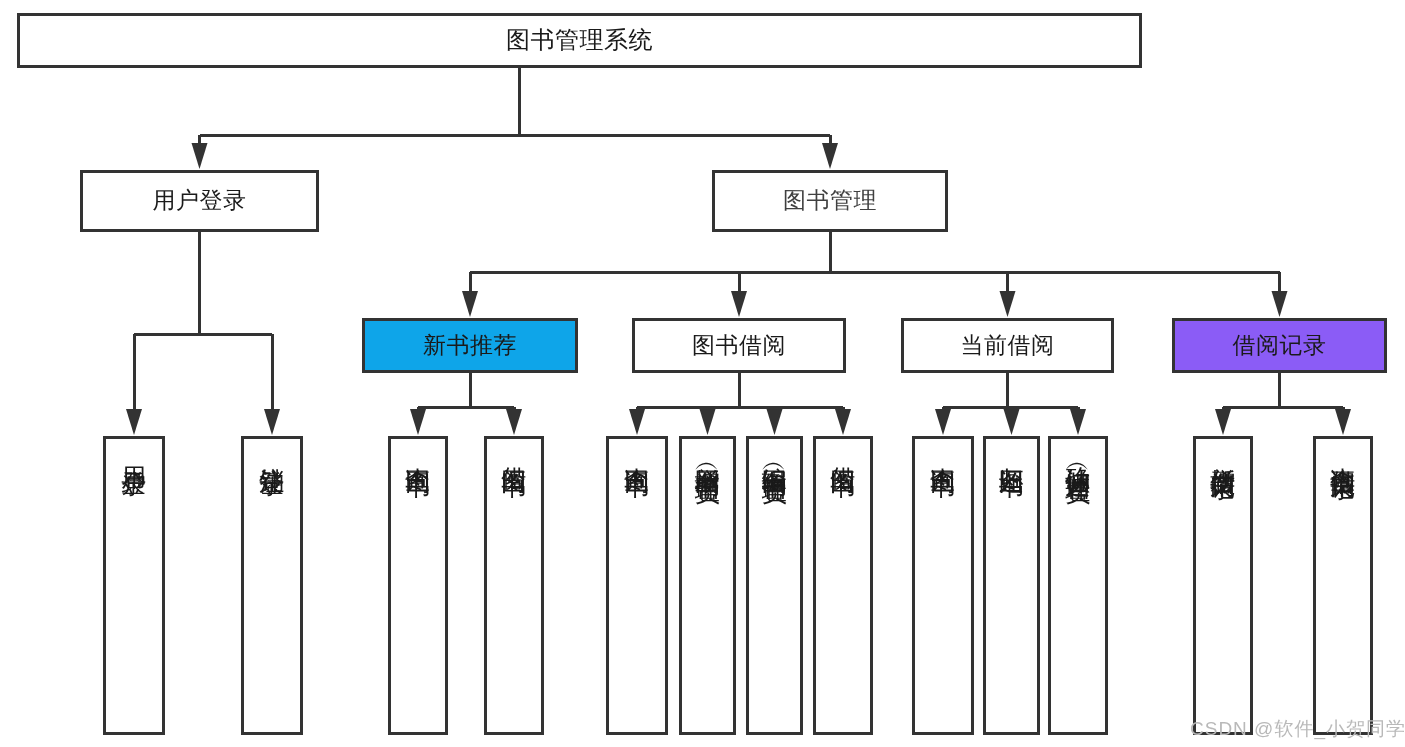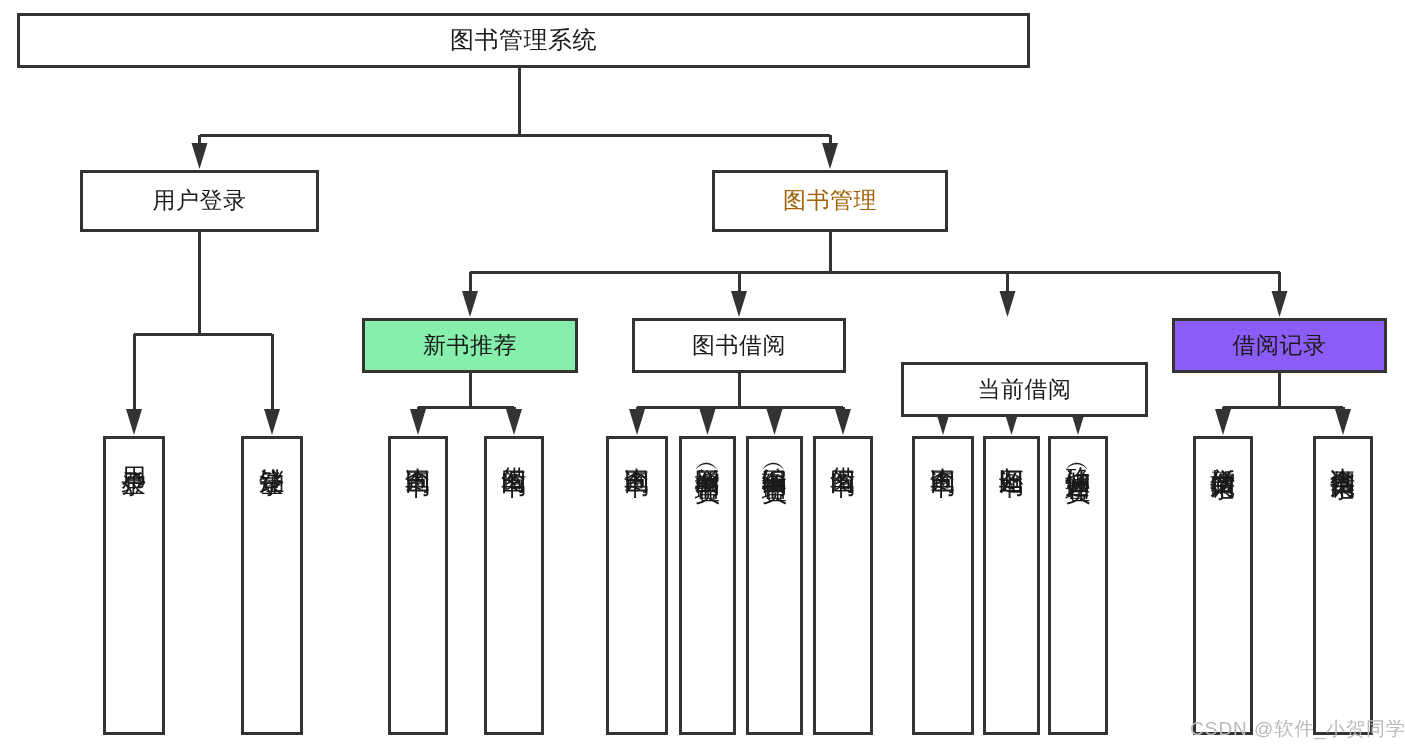--- a/index.html
+++ b/index.html
@@ -121,36 +121,36 @@
       <line x1="1078" y1="407" x2="1078" y2="411" stroke="#333333" stroke-width="3" shape-rendering="crispEdges"></line>
       <path d="M1070,409 L1086,409 L1078,435 Z" fill="#333333"></path>
       <line x1="1279.5" y1="373" x2="1279.5" y2="407" stroke="#333333" stroke-width="3" shape-rendering="crispEdges"></line>
       <line x1="1223" y1="407" x2="1343" y2="407" stroke="#333333" stroke-width="3" shape-rendering="crispEdges"></line>
       <line x1="1223" y1="407" x2="1223" y2="411" stroke="#333333" stroke-width="3" shape-rendering="crispEdges"></line>
       <path d="M1215,409 L1231,409 L1223,435 Z" fill="#333333"></path>
       <line x1="1343" y1="407" x2="1343" y2="411" stroke="#333333" stroke-width="3" shape-rendering="crispEdges"></line>
       <path d="M1335,409 L1351,409 L1343,435 Z" fill="#333333"></path>
     </svg>
   <div id="node-layer">
-      <div class="node h root" style="left: 17px; top: 13px; width: 1013px; height: 55px; border-color: rgb(51, 51, 51); background: rgb(255, 255, 255);">
+      <div class="node h root" style="left: 17px; top: 13px; width: 1125px; height: 55px; border-color: rgb(51, 51, 51); background: rgb(255, 255, 255);">
         <span class="label" style="color: rgb(26, 26, 26);">图书管理系统</span>
       </div>
       <div class="node h" style="left: 80px; top: 170px; width: 239px; height: 62px; border-color: rgb(51, 51, 51); background: rgb(255, 255, 255);">
         <span class="label" style="color: rgb(26, 26, 26);">用户登录</span>
       </div>
       <div class="node h" style="left: 712px; top: 170px; width: 236px; height: 62px; border-color: rgb(51, 51, 51); background: rgb(255, 255, 255);">
-        <span class="label" style="color: #a16207;">图书管理</span>
+        <span class="label" style="color: #404040;">图书管理</span>
       </div>
-      <div class="node h" style="left: 362px; top: 318px; width: 216px; height: 55px; border-color: rgb(51, 51, 51); background: #86efac;">
+      <div class="node h" style="left: 362px; top: 318px; width: 216px; height: 55px; border-color: rgb(51, 51, 51); background: #0ea5e9;">
         <span class="label" style="color: rgb(26, 26, 26);">新书推荐</span>
       </div>
       <div class="node h" style="left: 632px; top: 318px; width: 214px; height: 55px; border-color: rgb(51, 51, 51); background: rgb(255, 255, 255); font-family: Liberation Serif, serif;">
         <span class="label" style="color: rgb(26, 26, 26);">图书借阅</span>
       </div>
-      <div class="node h" style="left: 901px; top: 318px; width: 247px; height: 55px; border-color: rgb(51, 51, 51); background: rgb(255, 255, 255); margin-top: 44px;">
+      <div class="node h" style="left: 901px; top: 318px; width: 213px; height: 55px; border-color: rgb(51, 51, 51); background: rgb(255, 255, 255);">
         <span class="label" style="color: rgb(26, 26, 26);">当前借阅</span>
       </div>
       <div class="node h" style="left: 1172px; top: 318px; width: 215px; height: 55px; border-color: rgb(51, 51, 51); background: #8b5cf6;">
         <span class="label" style="color: rgb(26, 26, 26);">借阅记录</span>
       </div>
       <div class="node v" style="left: 103px; top: 436px; width: 62px; height: 299px; border-color: rgb(51, 51, 51); background: rgb(255, 255, 255);">
         <span class="label" style="color: rgb(26, 26, 26);">用户登录</span>
       </div>
       <div class="node v" style="left: 241px; top: 436px; width: 62px; height: 299px; border-color: rgb(51, 51, 51); background: rgb(255, 255, 255);">
         <span class="label" style="color: rgb(26, 26, 26);">注销登录</span>

